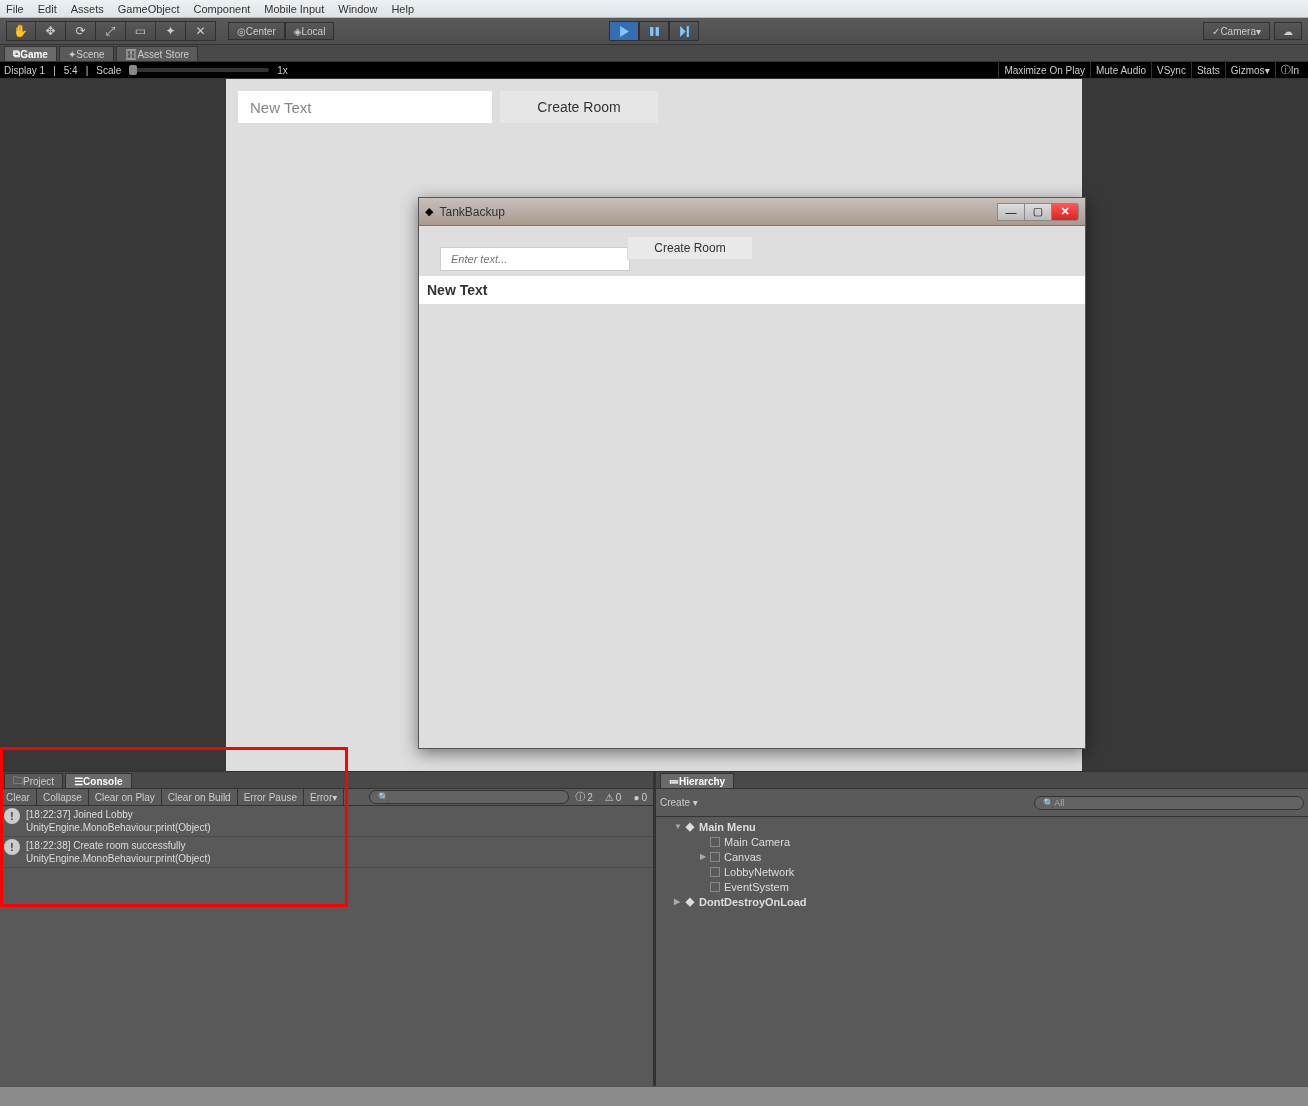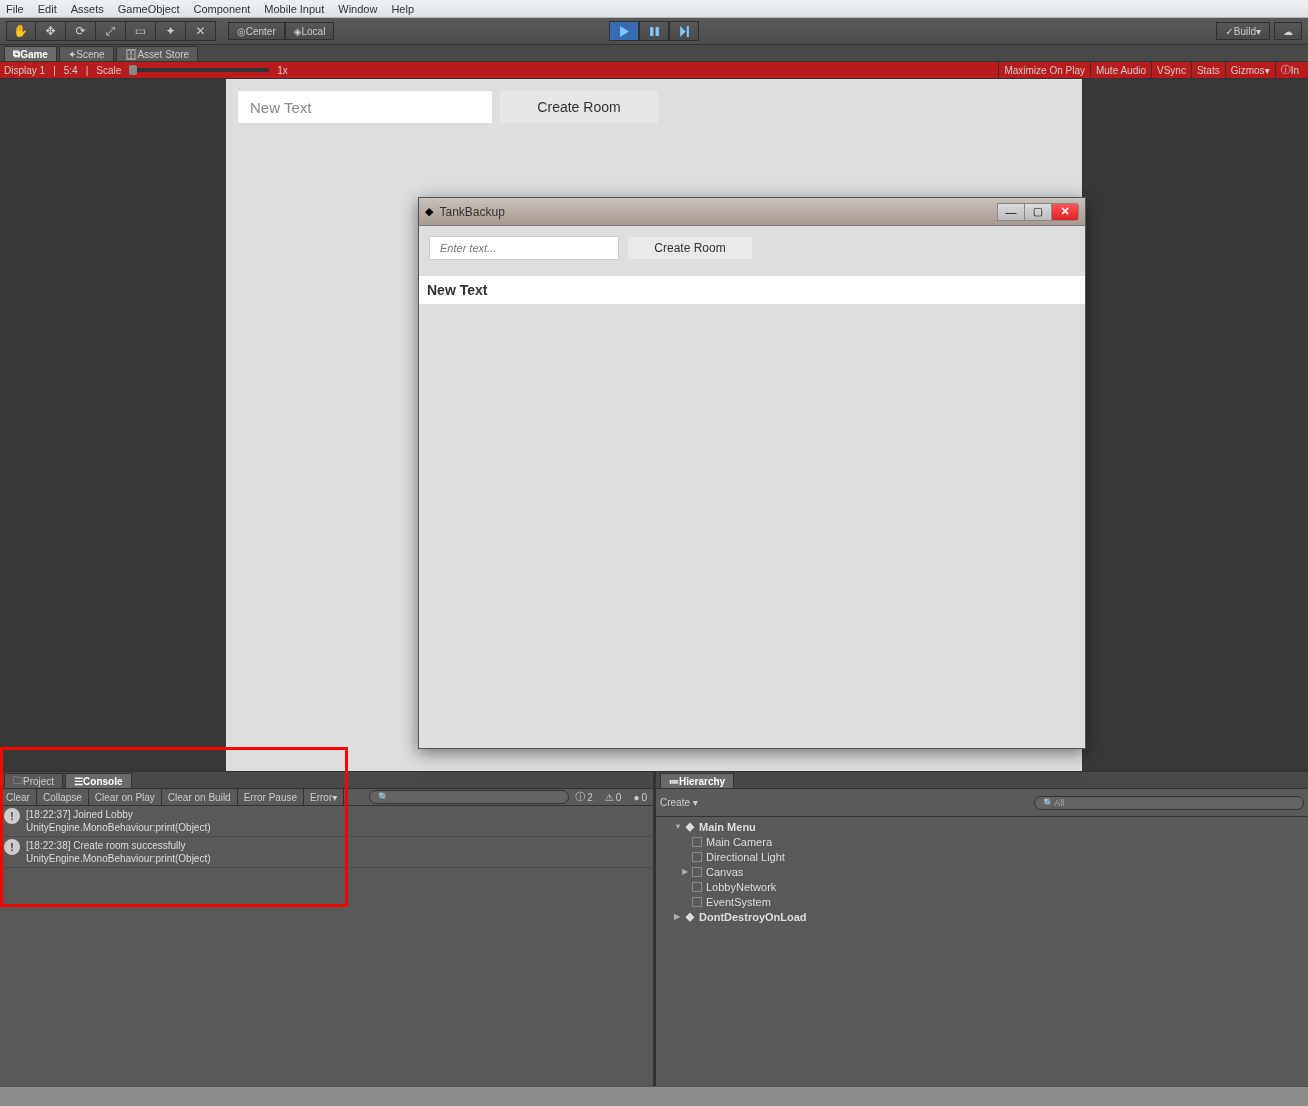--- a/index.html
+++ b/index.html
@@ -12,35 +12,35 @@
 .tool-btn + .tool-btn { border-left: none; }
 .pill-btn { height: 18px; padding: 0 8px; background: linear-gradient(#575757,#4a4a4a); border: 1px solid #303030; color: #ccc; display: flex; align-items: center; font-size: 10px; cursor: pointer; }
 .play-controls { position: absolute; left: 50%; transform: translateX(-50%); display: flex; }
 .play-btn { width: 30px; height: 20px; background: linear-gradient(#575757,#4a4a4a); border: 1px solid #303030; display: flex; align-items: center; justify-content: center; cursor: pointer; }
 .play-btn.active { background: #356db0; }
 .play-btn svg { width: 11px; height: 11px; }
 .right-tools { margin-left: auto; display: flex; gap: 4px; align-items: center; }
 .tabbar { background: #494949; height: 17px; display: flex; align-items: flex-end; padding: 0 4px; border-bottom: 1px solid #333; }
 .tab { height: 15px; padding: 0 8px; background: #5a5a5a; color: #ccc; border: 1px solid #333; border-bottom: none; display: flex; align-items: center; font-size: 10px; cursor: pointer; margin-right: 2px; }
 .tab.active { background: #6a6a6a; color: #fff; font-weight: bold; }
-.controlbar { background: #b91c1c; height: 17px; display: flex; align-items: center; padding: 0 4px; color: #ccc; font-size: 10px; border-bottom: 1px solid #333; }
+.controlbar { background: #000000; height: 17px; display: flex; align-items: center; padding: 0 4px; color: #ccc; font-size: 10px; border-bottom: 1px solid #333; }
 .cb-item { margin-right: 8px; display: flex; align-items: center; }
 .cb-right { margin-left: auto; display: flex; text-align: right; }
 .cb-btn { padding: 0 5px; border-left: 1px solid #333; height: 16px; display: flex; align-items: center; cursor: pointer; }
 .game-view { position: absolute; top: 79px; left: 0; right: 0; height: 692px; background: #383838; display: flex; justify-content: center; }
 .game-canvas { width: 856px; height: 100%; background: #dedede; position: relative; }
 .game-input { position: absolute; top: 12px; left: 12px; width: 254px; height: 32px; background: #fff; border: none; padding: 0 12px; font-size: 15px; color: #888; display: flex; align-items: center; }
 .game-btn { position: absolute; top: 12px; left: 274px; width: 158px; height: 32px; background: #e6e6e6; display: flex; align-items: center; justify-content: center; font-size: 14px; color: #333; cursor: pointer; }
 .floating-window { position: absolute; top: 197px; left: 418px; width: 668px; height: 552px; background: #dedede; border: 1px solid #555; box-shadow: 0 4px 16px rgba(0,0,0,.5); z-index: 10; }
 .fw-titlebar { height: 28px; background: linear-gradient(#c8c0bb, #a89a90); display: flex; align-items: center; padding: 0 6px; border-bottom: 1px solid #777; }
 .fw-title { margin-left: 6px; font-size: 12px; color: #333; }
 .fw-controls { margin-left: auto; display: flex; }
 .fw-ctrl { width: 28px; height: 18px; background: linear-gradient(#ddd,#bbb); border: 1px solid #888; margin-left: -1px; display: flex; align-items: center; justify-content: center; font-size: 11px; cursor: pointer; }
 .fw-ctrl.close { background: linear-gradient(#f55,#d22); color: #fff; font-weight: bold; border-radius: 0 3px 3px 0; }
-.fw-body { padding: 10px; position: relative; height: calc(100% - 28px); }
+.fw-body { padding: 21px; position: relative; height: calc(100% - 28px); }
 .fw-input { width: 190px; height: 24px; background: #fff; border: 1px solid #ccc; padding: 0 10px; font-size: 11px; color: #aaa; font-style: italic; }
 .fw-btn { position: absolute; top: 10px; left: 208px; width: 126px; height: 24px; background: #e9e9e9; border: 1px solid #ddd; display: flex; align-items: center; justify-content: center; font-size: 12px; color: #333; cursor: pointer; }
 .fw-text { position: absolute; top: 50px; left: 0; right: 0; background: #fff; padding: 6px 8px; font-size: 14px; font-weight: bold; color: #333; }
 .bottom-split { position: absolute; top: 771px; left: 0; right: 0; bottom: 0; display: flex; background: #595959; border-top: 1px solid #333; }
 .console-panel { width: 656px; border-right: 3px solid #333; display: flex; flex-direction: column; position: relative; }
 .highlight-box { position: absolute; top: -25px; left: 0; width: 348px; height: 160px; border: 3px solid #f00; z-index: 5; pointer-events: none; }
 .panel-tabs { background: #494949; height: 17px; display: flex; align-items: flex-end; padding: 0 4px; border-bottom: 1px solid #333; }
 .console-toolbar { background: #5a5a5a; height: 17px; display: flex; align-items: center; font-size: 10px; color: #ccc; border-bottom: 1px solid #333; }
 .ct-btn { padding: 0 6px; border-right: 1px solid #333; height: 100%; display: flex; align-items: center; cursor: pointer; }
 .ct-right { margin-left: auto; display: flex; align-items: center; }
@@ -52,21 +52,21 @@
 .hierarchy-panel { flex: 1; display: flex; flex-direction: column; }
 .hier-toolbar { background: #5a5a5a; height: 28px; display: flex; align-items: center; font-size: 10px; color: #ccc; border-bottom: 1px solid #333; padding: 0 4px; }
 .hier-search { margin-left: auto; width: 270px; height: 14px; background: #636363; border: 1px solid #333; border-radius: 8px; padding: 0 8px; color: #aaa; font-size: 9px; display: flex; align-items: center; }
 .hier-tree { flex: 1; background: #595959; padding: 2px 0; font-size: 11px; color: #ddd; }
 .tree-row { display: flex; align-items: center; height: 15px; padding: 0 4px; cursor: pointer; }
 .tree-row.scene { font-weight: bold; }
 .tree-arrow { width: 10px; font-size: 8px; color: #aaa; }
 .tree-cube { width: 10px; height: 10px; border: 1px solid #888; margin-right: 4px; }
 .tree-icon { width: 12px; margin-right: 3px; display: flex; justify-content: center; }
 .indent1 { padding-left: 18px; }
-.indent2 { padding-left: 26px; }
+.indent2 { padding-left: 44px; }
 .statusbar { position: absolute; bottom: 0; left: 0; right: 0; height: 20px; background: #8b8b8b; border-top: 1px solid #555; }
 </style>
 </head>
 <body>
 
 <div class="menubar">
   <span>File</span>
   <span>Edit</span>
   <span>Assets</span>
   <span>GameObject</span>
@@ -103,21 +103,21 @@
         </svg>
       </div>
     <div class="play-btn">
         <svg viewBox="0 0 10 10">
           <path d="M1 0 L6 5 L1 10 Z" fill="#7fc7ff"></path>
           <rect x="7" y="0" width="2" height="10" fill="#7fc7ff"></rect>
         </svg>
       </div>
   </div>
   <div class="right-tools">
-    <div class="pill-btn">✓ <span>Build</span> ▾</div>
+    <div class="pill-btn">✓ <span>Camera</span> ▾</div>
     <div class="pill-btn">☁</div>
   </div>
 </div>
 
 <div class="tabbar">
   <div class="tab active">⧉ <span>Game</span></div>
   <div class="tab">✦ <span>Scene</span></div>
   <div class="tab">🗄 <span>Asset Store</span></div>
 </div>
 
@@ -218,25 +218,20 @@
           <span class="tree-arrow">▼</span>
           <span class="tree-icon">◆</span>
           <span>Main Menu</span>
         </div>
       <div class="tree-row indent2">
           <span class="tree-arrow"></span>
           <span class="tree-cube"></span>
           <span>Main Camera</span>
         </div>
       <div class="tree-row indent2">
-          <span class="tree-arrow"></span>
-          <span class="tree-cube"></span>
-          <span>Directional Light</span>
-        </div>
-      <div class="tree-row indent2">
           <span class="tree-arrow">▶</span>
           <span class="tree-cube"></span>
           <span>Canvas</span>
         </div>
       <div class="tree-row indent2">
           <span class="tree-arrow"></span>
           <span class="tree-cube"></span>
           <span>LobbyNetwork</span>
         </div>
       <div class="tree-row indent2">

